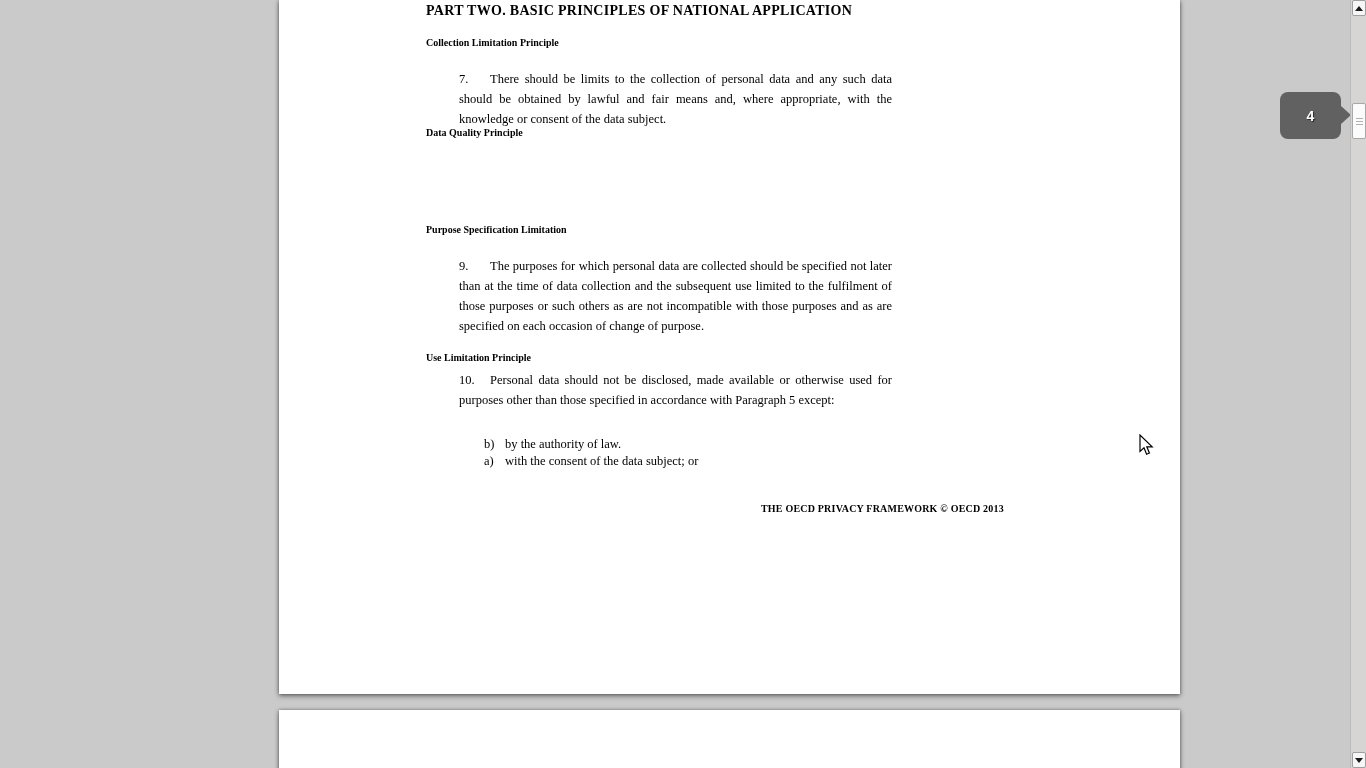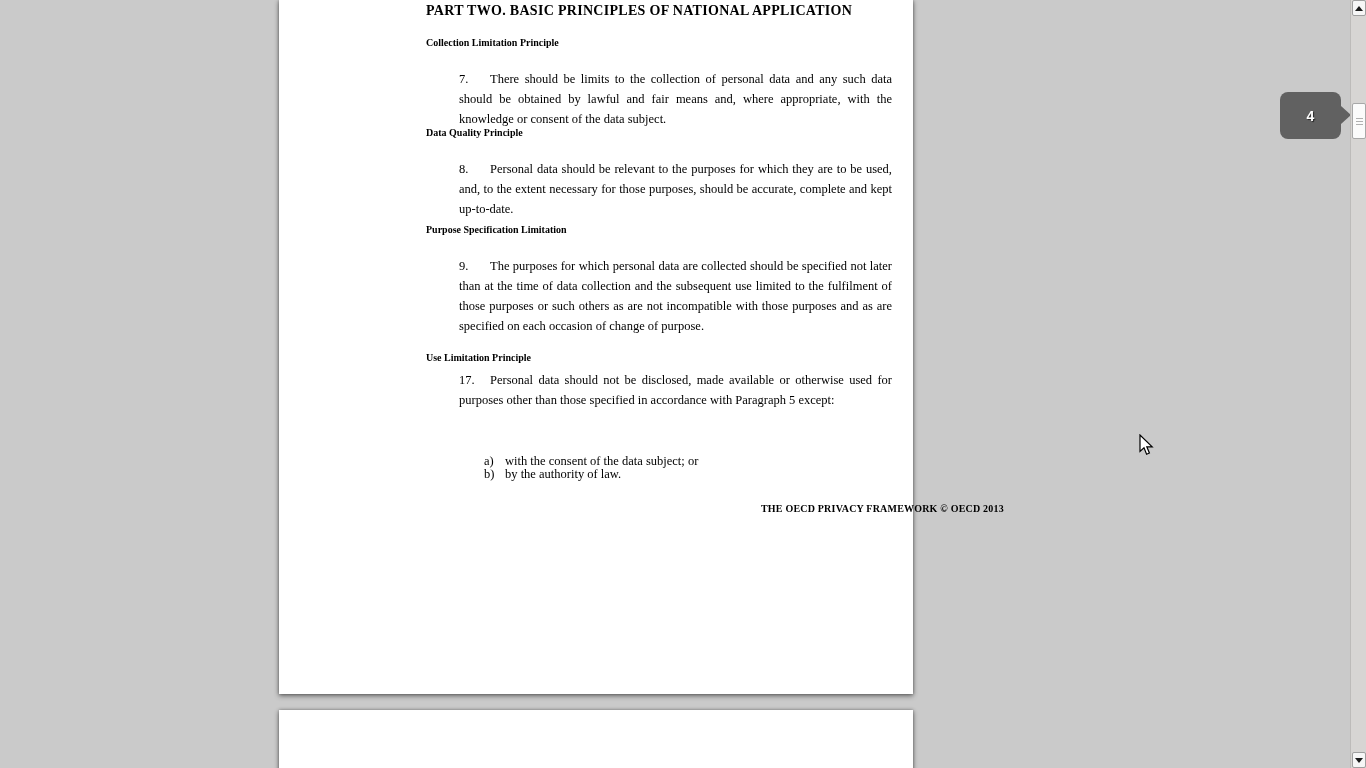--- a/index.html
+++ b/index.html
@@ -1,21 +1,21 @@
 <!DOCTYPE html>
 <html><head>
 <meta charset="utf-8">
 <style>
   * { margin:0; padding:0; box-sizing:border-box; }
   html,body { width:1366px; height:768px; overflow:hidden; }
   body { background:#cacaca; font-family:"Liberation Serif","DejaVu Serif",serif; position:relative; }
 
   
   .page {
-    position:absolute; left:279px; width:634px; background:#ffffff;
+    position:absolute; left:279px; width:901px; background:#ffffff;
     box-shadow:0 2px 5px rgba(0,0,0,.45), 0 0 3px rgba(0,0,0,.35);
   }
   #page-4 { top:0; height:694px; }
   #page-5 { top:710px; height:220px; }
 
   .doc-title {
     position:absolute; left:147px; top:3px;
     font-size:14px; font-weight:bold; letter-spacing:.3px; color:#000;
     white-space:nowrap;
   }
@@ -85,30 +85,29 @@
 <body>
 
 <div class="page" id="page-4">
 
   <h1 class="doc-title">PART TWO. BASIC PRINCIPLES OF NATIONAL APPLICATION</h1>
 
   <h2 class="sec-heading" style="top:37px">Collection Limitation Principle</h2>
   <p class="para" style="top:69px"><span class="pnum">7.</span><span>There should be limits to the collection of personal data and any such data should be obtained by lawful and fair means and, where appropriate, with the knowledge or consent of the data subject.</span></p>
 
   <h2 class="sec-heading" style="top:127px">Data Quality Principle</h2>
-  <p class="para" style="top:159px"><span class="pnum">8.</span><span>Personal data should be relevant to the purposes for which they are to be used, and, to the extent necessary for those purposes, should be accurate, complete and kept up-to-date.</span></p>
 
   <h2 class="sec-heading" style="top:224px">Purpose Specification Limitation</h2>
   <p class="para" style="top:256px"><span class="pnum">9.</span><span>The purposes for which personal data are collected should be specified not later than at the time of data collection and the subsequent use limited to the fulfilment of those purposes or such others as are not incompatible with those purposes and as are specified on each occasion of change of purpose.</span></p>
 
   <h2 class="sec-heading" style="top:352px">Use Limitation Principle</h2>
-  <p class="para" style="top:370px"><span class="pnum">17.</span><span>Personal data should not be disclosed, made available or otherwise used for purposes other than those specified in accordance with Paragraph 5 except:</span></p>
+  <p class="para" style="top:370px"><span class="pnum">10.</span><span>Personal data should not be disclosed, made available or otherwise used for purposes other than those specified in accordance with Paragraph 5 except:</span></p>
 
   <div class="doc-li" style="top:453px"><span class="marker">a)</span><span>with the consent of the data subject; or</span></div>
-  <div class="doc-li" style="top:466px"><span class="marker">b)</span><span>by the authority of law.</span></div>
+  <div class="doc-li" style="top:436px"><span class="marker">b)</span><span>by the authority of law.</span></div>
 
   <div class="page-footer">THE OECD PRIVACY FRAMEWORK © OECD 2013</div>
 </div>
 
 <div class="page" id="page-5"></div>
 
 <div class="page-bubble">
   <span class="val">4</span>
   <span class="tail"></span>
 </div>

